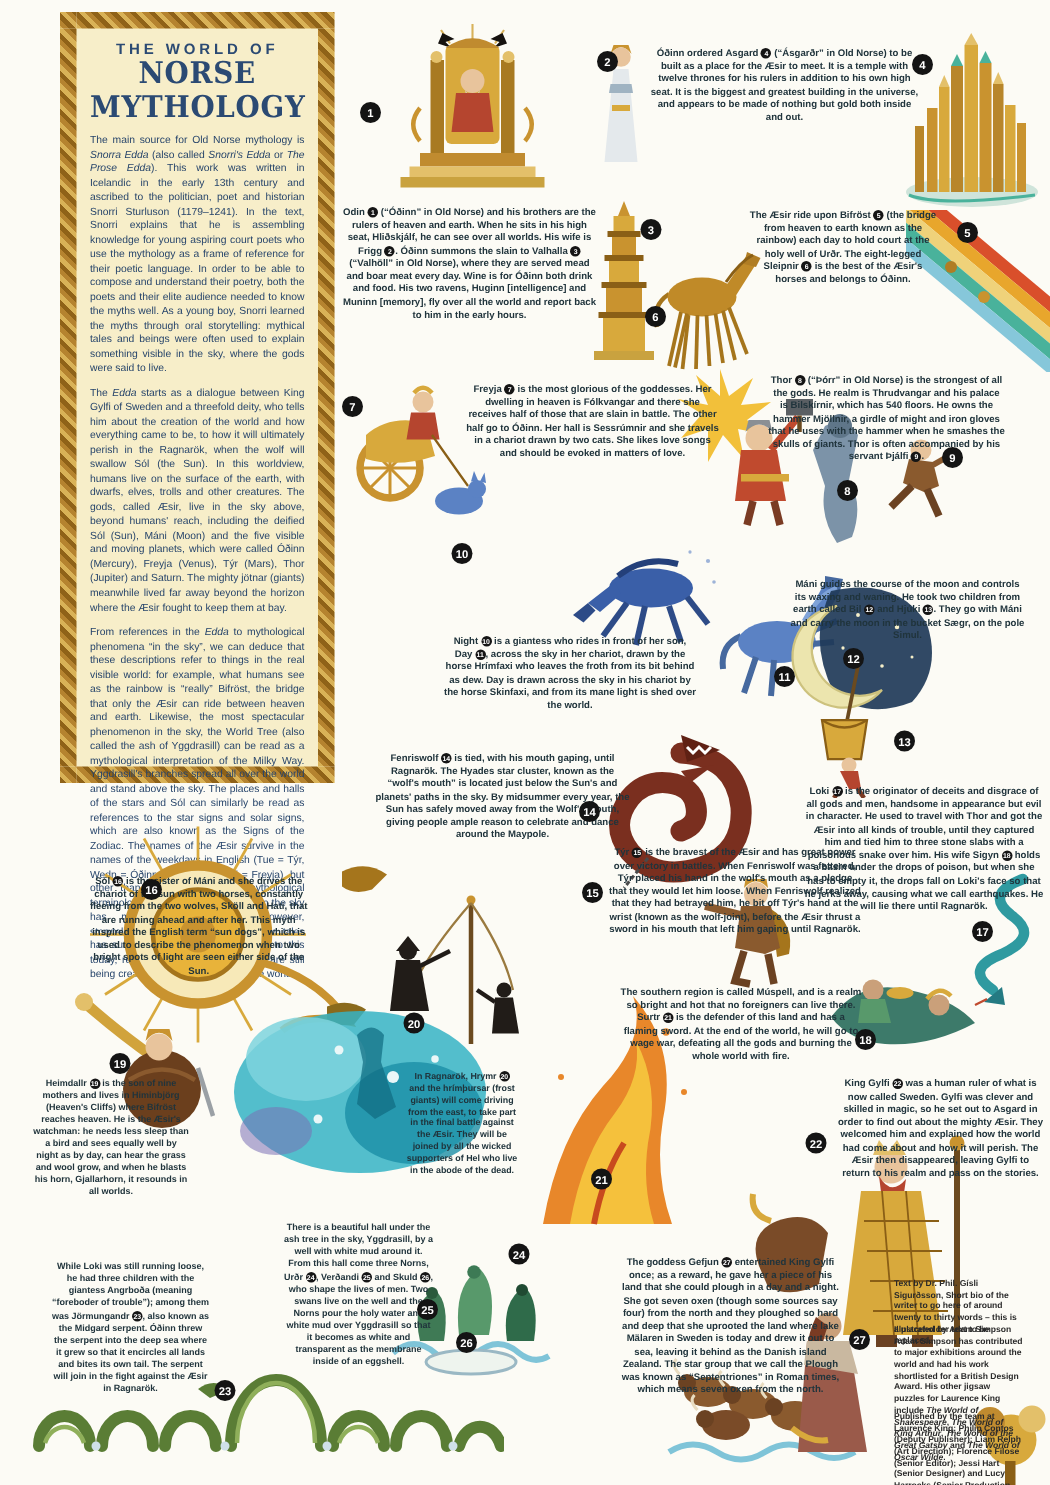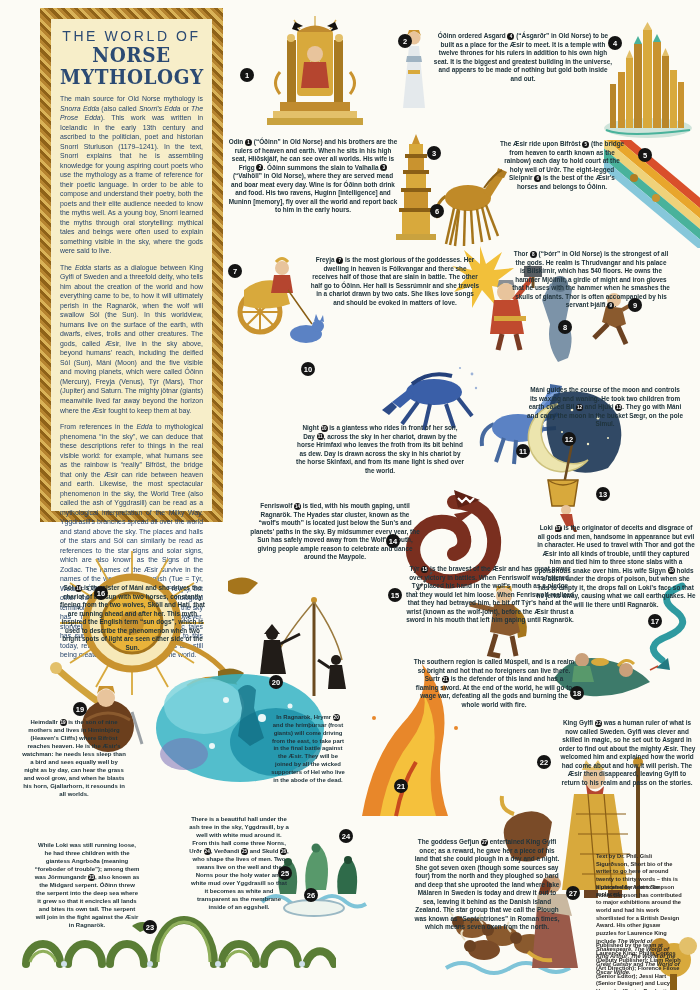--- a/index.html
+++ b/index.html
@@ -3,21 +3,21 @@
 <meta charset="utf-8">
 <style>
   html,body{margin:0;padding:0;background:#e9e6dc;}
   #page{position:relative;width:700px;height:990px;background:#fcfbf5;overflow:hidden;
         font-family:"Liberation Sans",sans-serif;}
   
   .panel{position:absolute;left:40px;top:8px;width:183px;height:514px;box-sizing:border-box;
          background:#f7eec9;border:11px solid #b5832f;
          border-image:repeating-linear-gradient(45deg,#8f6218 0 3px,#d9b257 3px 6px,#b5832f 6px 9px) 11;
          padding:6px 9px 4px 9px;}
-  .t1{font-size:14px;font-weight:400;letter-spacing:2.6px;color:#2b4a73;text-align:center;margin:3px 0 1px;}
+  .t1{font-size:10px;font-weight:700;letter-spacing:2.6px;color:#2b4a73;text-align:center;margin:3px 0 1px;}
   .t2{font-size:18.5px;font-weight:800;letter-spacing:0.5px;color:#2b4a73;text-align:center;margin:0 0 7px;
       font-family:"DejaVu Serif",serif;transform:scaleY(1.08);}
   .panel p{font-size:6.9px;line-height:1.38;color:#27456b;text-align:justify;margin:0 0 7px;font-weight:500;}
   
   .tb{position:absolute;font-size:6.4px;line-height:1.33;color:#20343c;text-align:center;font-weight:600;}
   .cl{text-align:left;font-size:5.7px;color:#2a2a2a;font-weight:700;line-height:1.35;}
   
   .nb{display:inline-block;width:7px;height:7px;line-height:7px;border-radius:50%;background:#151515;
       color:#fff;font-size:4.6px;text-align:center;font-weight:700;vertical-align:middle;}
   

